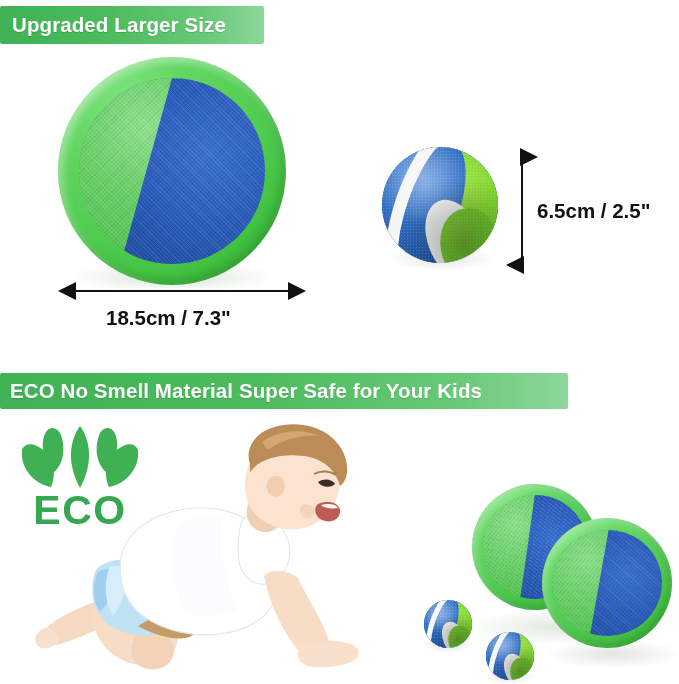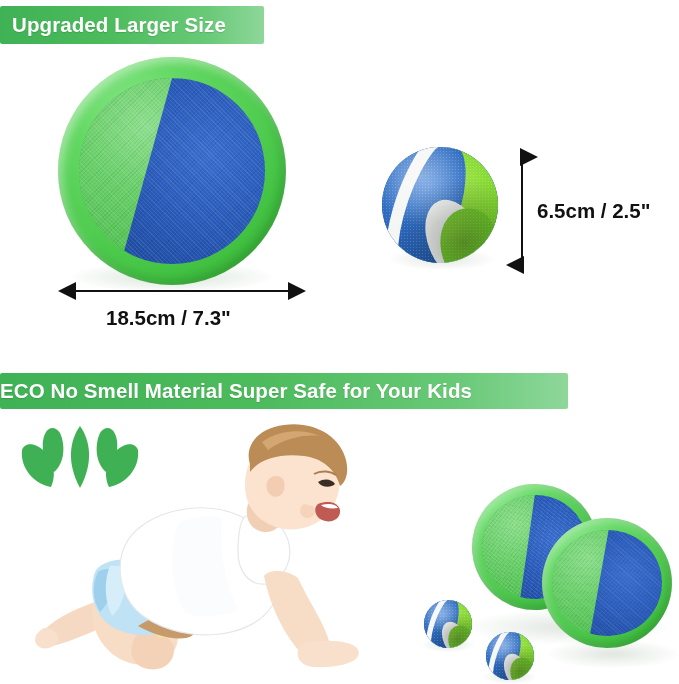--- a/index.html
+++ b/index.html
@@ -37,20 +37,21 @@
     padding-left: 12px;
     box-sizing: border-box;
     background: linear-gradient(to right, #3fb255 0%, #4cbb5c 40%, #68c977 78%, #8ed79a 100%);
   }
   #banner-mid {
     left: 0px;
     top: 373px;
     width: 568px;
     height: 36px;
     font-size: 20.5px;
+    padding-left: 10px;
     box-sizing: border-box;
     background: linear-gradient(to right, #3fb255 0%, #4cbb5c 45%, #68c977 80%, #8ed79a 100%);
   }
 
   
   #paddle-main {
     position: absolute;
     left: 58px;
     top: 57px;
     width: 228px;
@@ -335,20 +336,21 @@
     <path d="M4 26 C 2 44, 16 60, 33 63 C 40 48, 34 29, 19 22 C 13 19, 6 20, 4 26 Z" fill="#3fb053"></path>
 
     <path d="M28 8 C 22 18, 24 35, 36 48 C 46 40, 48 22, 42 9 C 38 3, 32 2, 28 8 Z" fill="#3fb053"></path>
 
     <path d="M62 2 C 52 16, 48 38, 62 64 C 76 38, 72 16, 62 2 Z" fill="#3fb053"></path>
 
     <path d="M96 8 C 102 18, 100 35, 88 48 C 78 40, 76 22, 82 9 C 86 3, 92 2, 96 8 Z" fill="#3fb053"></path>
 
     <path d="M120 26 C 122 44, 108 60, 91 63 C 84 48, 90 29, 105 22 C 111 19, 118 20, 120 26 Z" fill="#3fb053"></path>
   </svg>
+  <div id="eco-text">ECO</div>
 </div>
 
 <svg id="baby" viewBox="0 0 400 264">
 
   <path d="M88 178 C 64 186, 40 196, 26 210 C 18 218, 22 228, 34 226 C 52 222, 74 212, 96 202 Z" fill="#f6d9c2"></path>
   <path d="M26 208 C 18 212, 14 220, 20 226 C 26 231, 36 228, 40 221 C 42 216, 36 208, 26 208 Z" fill="#f8e0cc"></path>
 
   <path d="M74 186 C 72 212, 88 238, 116 244 C 142 249, 160 236, 160 216 C 160 194, 134 174, 106 174 C 88 174, 76 178, 74 186 Z" fill="#f7ddc6"></path>
 
   <path d="M118 216 C 110 228, 112 243, 126 248 C 142 253, 156 244, 156 230 C 156 218, 140 210, 128 211 Z" fill="#f3d2b8"></path>

